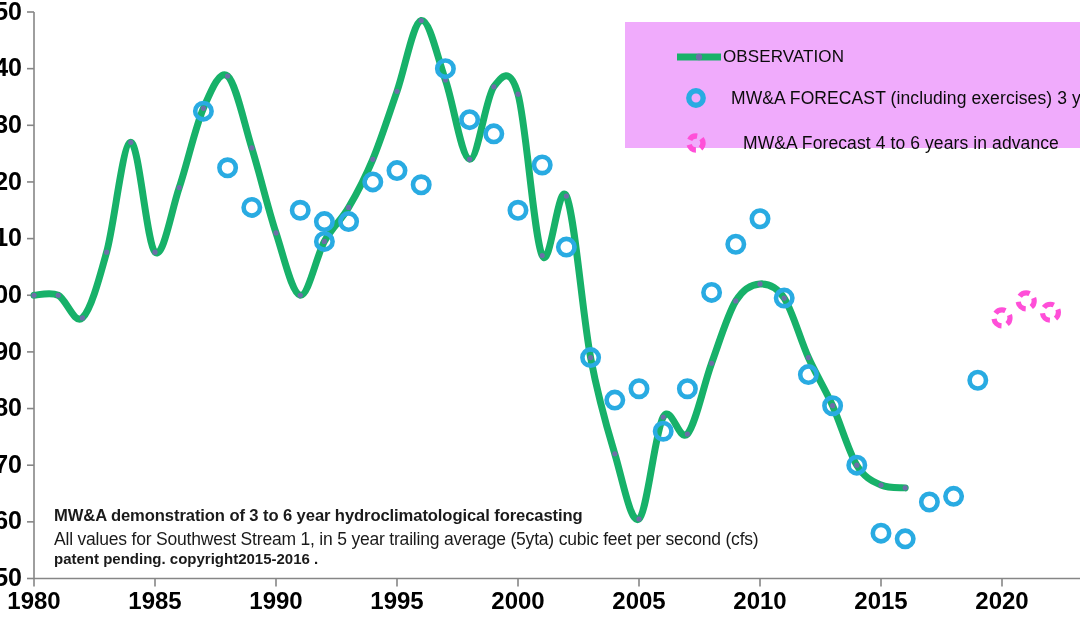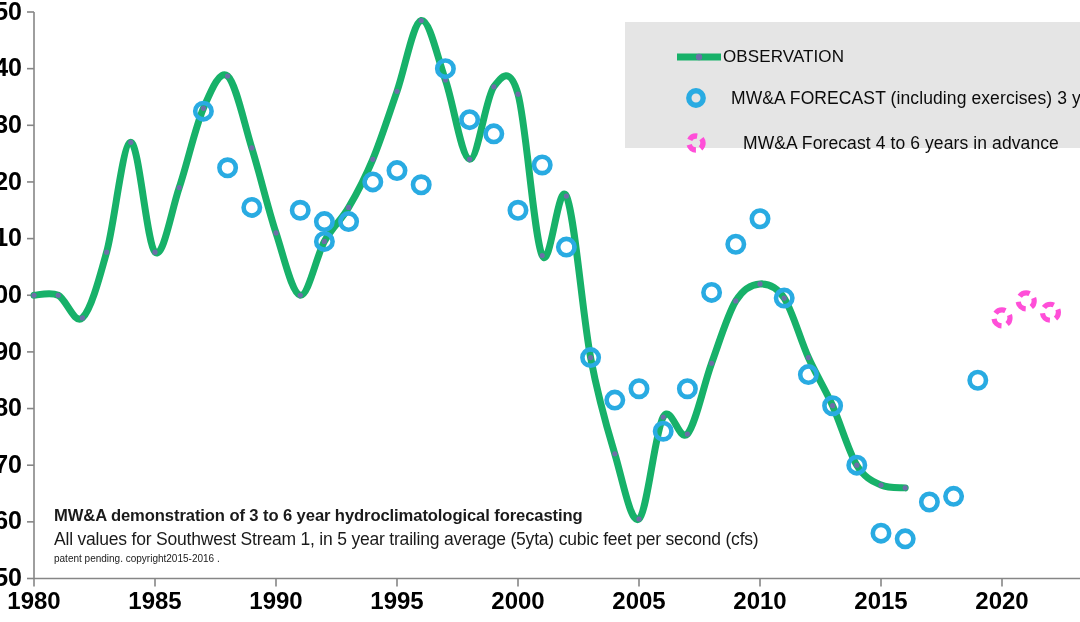--- a/index.html
+++ b/index.html
@@ -32,21 +32,21 @@
     stroke-linecap:round;stroke-linejoin:round;
   }
   .obs-marker{fill:#6E6EA8;stroke:none;}
 
   .fc3-marker{fill:none;stroke:#29ABE2;stroke-width:4.6;}
   .fc46-marker{fill:none;stroke:#FF4FD8;stroke-width:5.2;}
 
   
   #legend{
     position:absolute;left:625px;top:22px;width:455px;height:126px;
-    background:#e5e5e5;
+    background:#f0abfc;
   }
   .legend-row{
     position:absolute;left:0;display:flex;align-items:center;
     font-family:"Liberation Sans", sans-serif;
     white-space:nowrap;
   }
   #legend-row-0{top:24px;left:50px;}
   #legend-row-1{top:65px;left:50px;}
   #legend-row-2{top:110px;left:50px;gap:12px;}
   .legend-row .lg-swatch{
@@ -66,21 +66,21 @@
   }
   .annot-line1{
     font-size:16.6px;font-weight:bold;color:#1a1a1a;
     line-height:22px;white-space:nowrap;letter-spacing:-0.1px;
   }
   .annot-line2{
     font-size:17.5px;font-weight:normal;color:#1a1a1a;
     line-height:24px;white-space:nowrap;letter-spacing:-0.2px;
   }
   .annot-line3{
-    font-size:10px;font-weight:normal;color:#1a1a1a;
+    font-size:15px;font-weight:bold;color:#1a1a1a;
     line-height:15px;white-space:nowrap;
   }
 </style>
 </head>
 <body>
 
 <div id="chart-root">
 
   <svg id="plot" viewBox="0 0 1080 622" preserveAspectRatio="none">
     <g id="g-axis">

